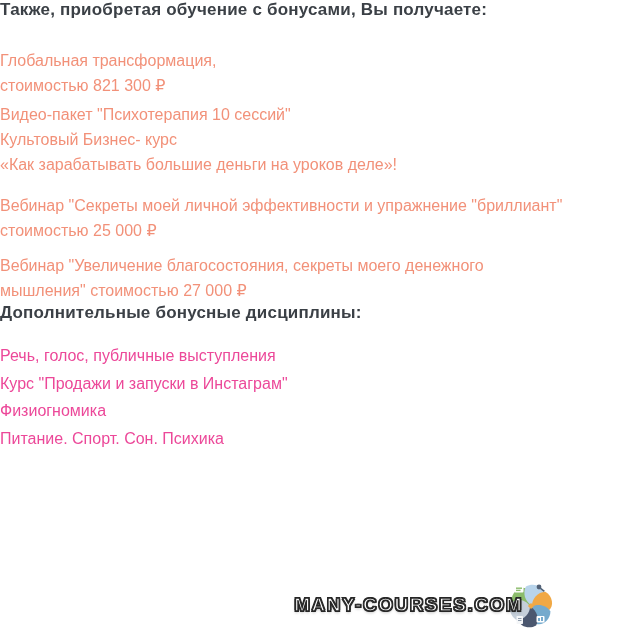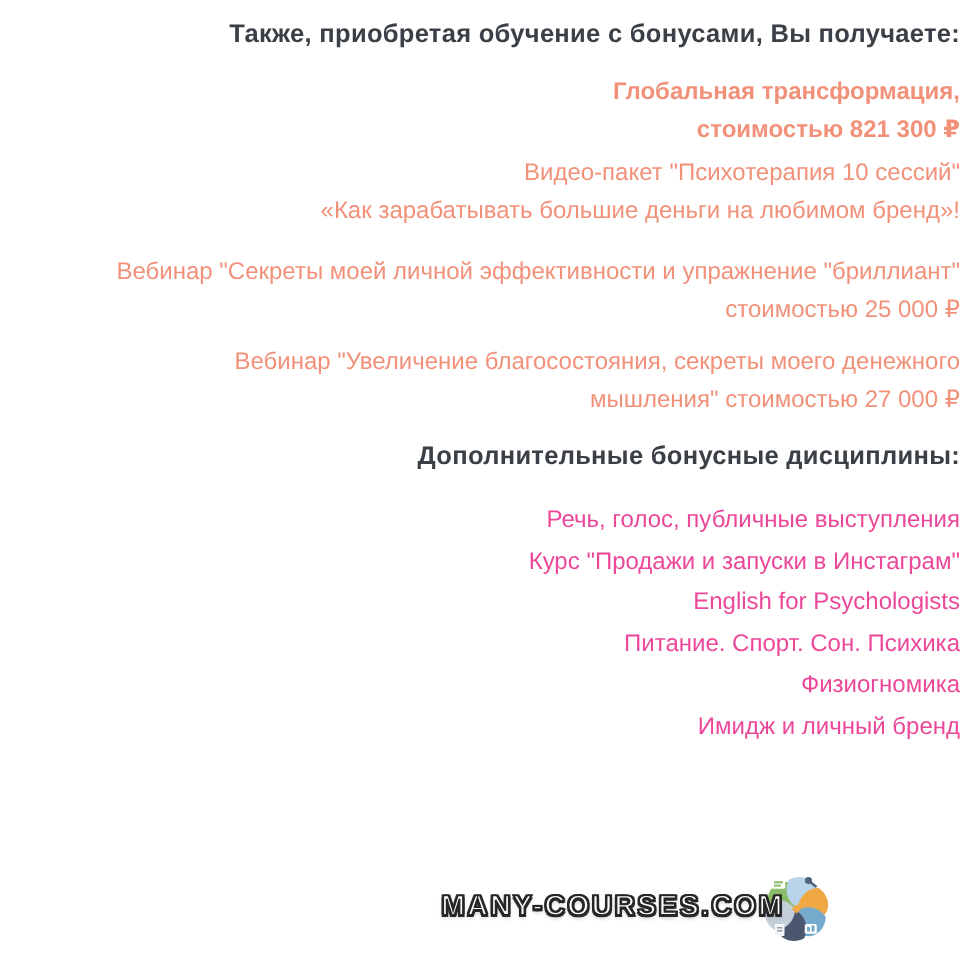--- a/index.html
+++ b/index.html
@@ -3,33 +3,33 @@
 <meta charset="utf-8">
 <style>
   html, body { margin: 0; padding: 0; }
   body {
     width: 640px; height: 638px;
     background: #ffffff;
     font-family: "Liberation Sans", "DejaVu Sans", sans-serif;
     position: relative;
     overflow: hidden;
   }
-  .content { padding-top: 13px; text-align: right; }
+  .content { text-align: left; }
   .heading {
     font-size: 17px; line-height: 20px; font-weight: 700;
     color: #3b4046; white-space: nowrap; letter-spacing: .2px;
   }
   .bonus { font-size: 16px; line-height: 25px; color: #f29179; }
   .bline { white-space: nowrap; }
-  .b1 { margin-top: 16px; font-weight: bold; }
+  .b1 { margin-top: 28px; }
   .b2 { margin-top: 4px; }
   .b3 { margin-top: 0; }
   .b4 { margin-top: 16px; }
   .b5 { margin-top: 10px; }
-  .h-disc { margin-top: 15px; }
+  .h-disc { }
   .disciplines { margin-top: 20px; }
   .disc {
     font-size: 16px; line-height: 25px; color: #ec4899;
     margin-bottom: 2.5px; white-space: nowrap;
   }
   .watermark { position: absolute; left: 0; top: 0; width: 524px; height: 638px; pointer-events: none; }
   .wm-logo { position: absolute; left: 501px; top: 576px; width: 60px; height: 60px; opacity: .95; }
   .wm-text {
     position: absolute; top: 591px; right: 1px;
     font-size: 19px; line-height: 27px; font-weight: 800;
@@ -52,42 +52,41 @@
     <div class="bonus b1">
       <div class="bline">Глобальная трансформация,</div>
       <div class="bline">стоимостью 821 300 ₽</div>
     </div>
 
     <div class="bonus b2">
       <div class="bline">Видео-пакет "Психотерапия 10 сессий"</div>
     </div>
 
     <div class="bonus b3">
-      <div class="bline">«Как зарабатывать большие деньги на любимом бренд»!</div>
+      <div class="bline">Культовый Бизнес- курс</div>
+      <div class="bline">«Как зарабатывать большие деньги на уроков деле»!</div>
     </div>
 
     <div class="bonus b4">
       <div class="bline">Вебинар "Секреты моей личной эффективности и упражнение "бриллиант"</div>
       <div class="bline">стоимостью 25 000 ₽</div>
     </div>
 
     <div class="bonus b5">
       <div class="bline">Вебинар "Увеличение благосостояния, секреты моего денежного</div>
       <div class="bline">мышления" стоимостью 27 000 ₽</div>
     </div>
 
     <div class="heading h-disc">Дополнительные бонусные дисциплины:</div>
 
     <div class="disciplines">
       <div class="disc">Речь, голос, публичные выступления</div>
       <div class="disc">Курс "Продажи и запуски в Инстаграм"</div>
-      <div class="disc">English for Psychologists</div>
+      <div class="disc">Физиогномика</div>
       <div class="disc">Питание. Спорт. Сон. Психика</div>
-      <div class="disc">Физиогномика</div>
-      <div class="disc">Имидж и личный бренд</div>
     </div>
   </div>
 
   <div class="watermark">
     <svg class="wm-logo" viewBox="0 0 60 60" aria-hidden="true">
 
       <g>
         <path d="M30 29 C23 27 18.5 20 20 12.5 C26 6.5 36 7.5 39 14 C41 20 37 26.5 30 29 Z" fill="#85b964" transform="rotate(-45 30 30)"></path>
         <path d="M30 29 C23 27 18.5 20 20 12.5 C26 6.5 36 7.5 39 14 C41 20 37 26.5 30 29 Z" fill="#b5d2ea" transform="rotate(15 30 30)"></path>
         <path d="M30 29 C23 27 18.5 20 20 12.5 C26 6.5 36 7.5 39 14 C41 20 37 26.5 30 29 Z" fill="#f0a43c" transform="rotate(75 30 30)"></path>

